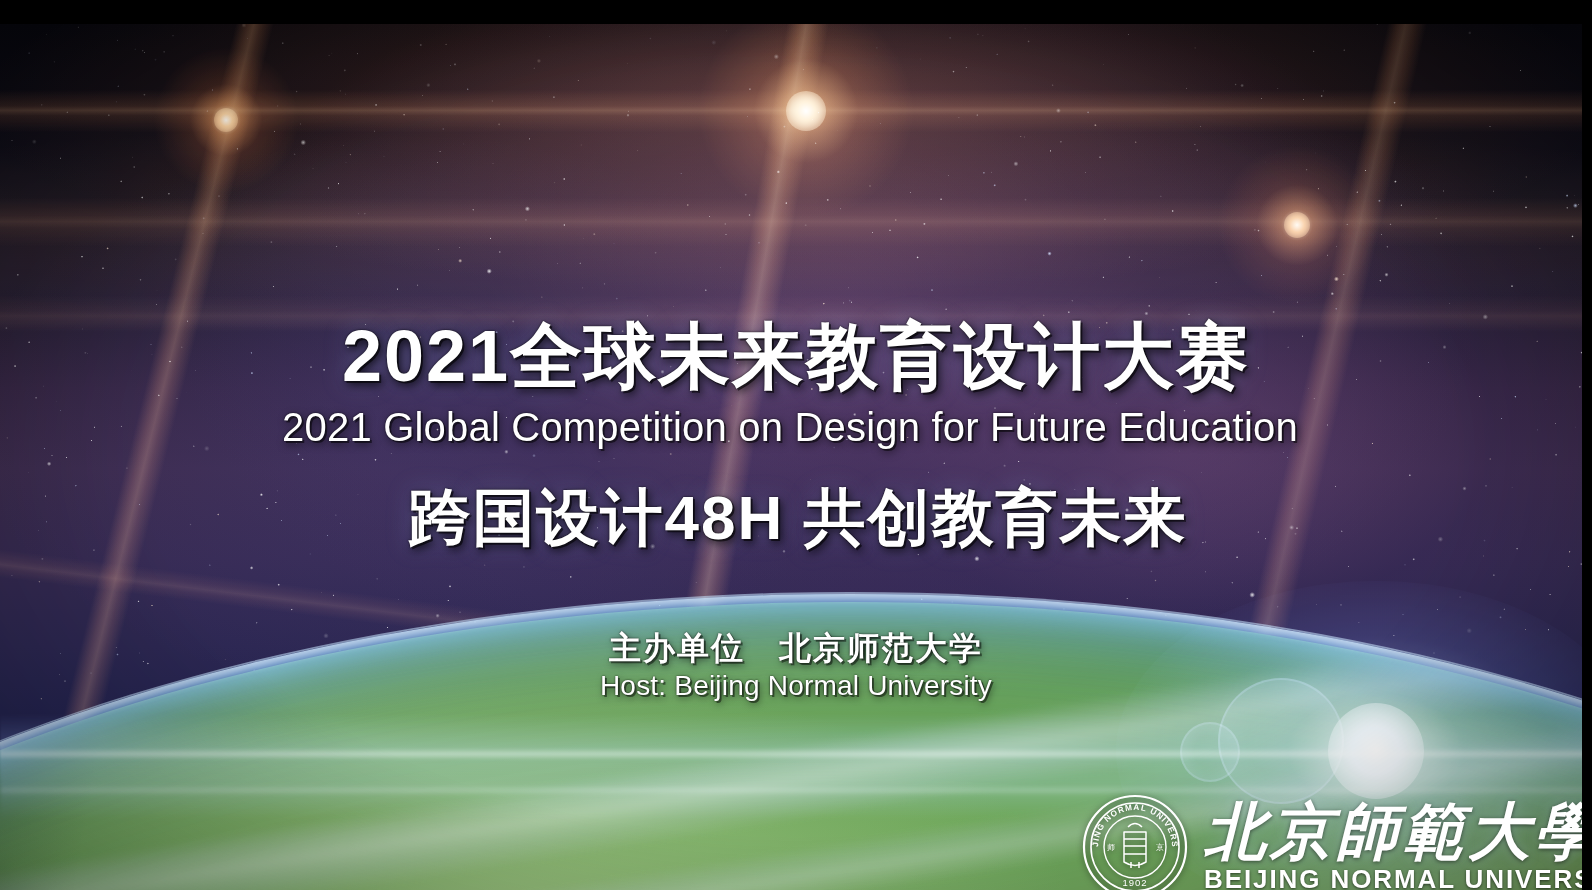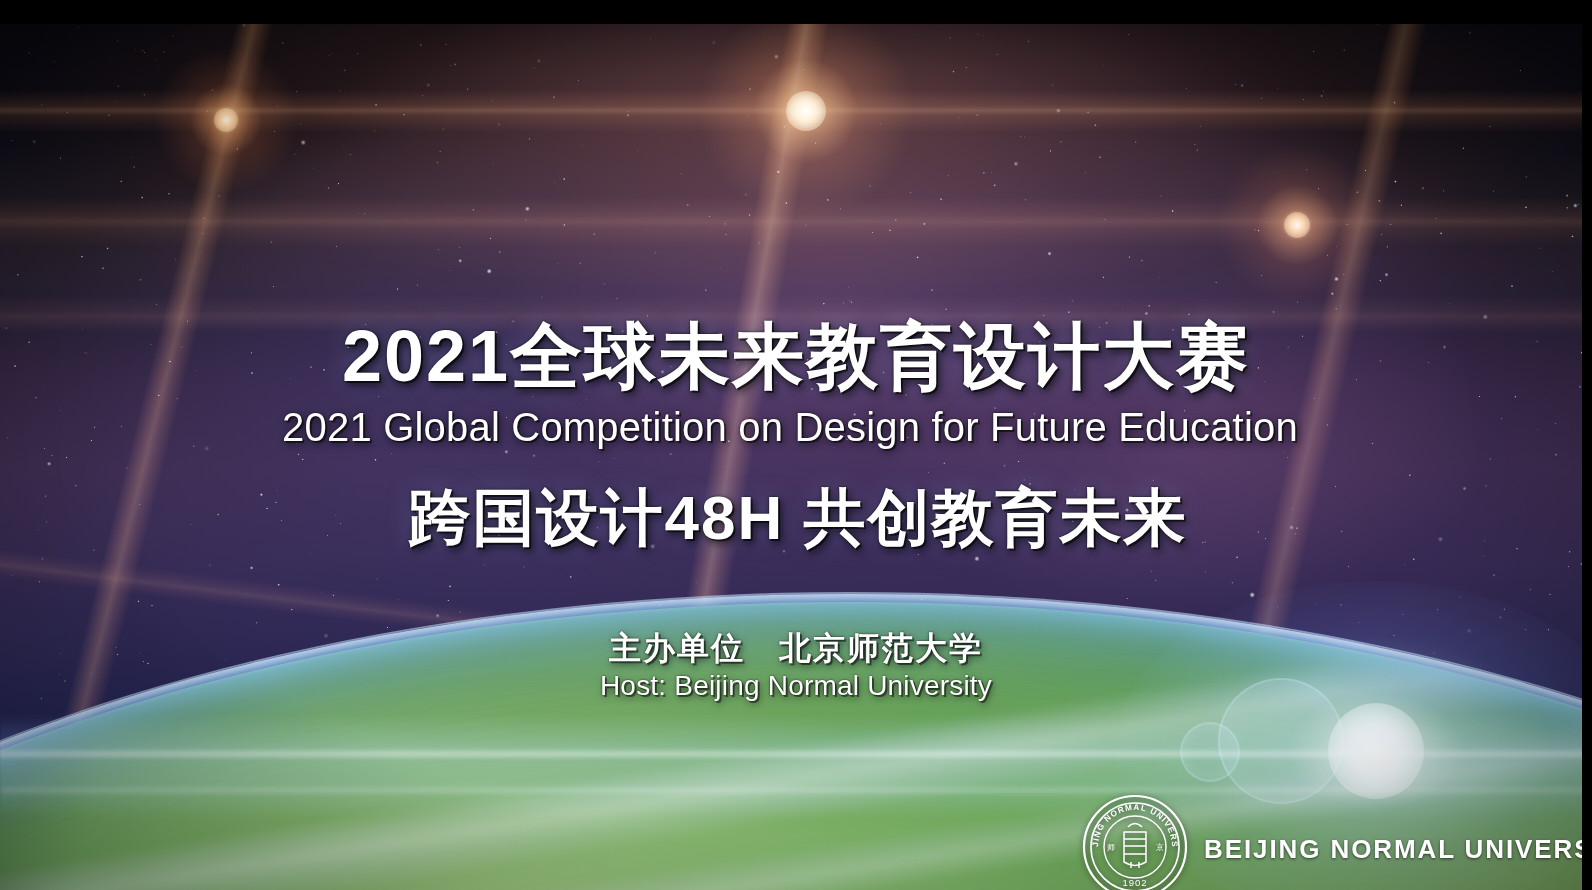--- a/index.html
+++ b/index.html
@@ -423,20 +423,21 @@
           <path d="M42,45 h22 M42,52 h22 M42,60 h22"></path>
           <path d="M49,68 v6 M57,68 v6"></path>
         </g>
         <text x="29" y="56" font-size="8" fill="#ffffff" text-anchor="middle" font-family="'DejaVu Sans',sans-serif">师</text>
         <text x="78" y="56" font-size="8" fill="#ffffff" text-anchor="middle" font-family="'DejaVu Sans',sans-serif">京</text>
         <text x="53" y="92" font-size="9.5" fill="#ffffff" text-anchor="middle" font-family="'Liberation Sans',sans-serif" letter-spacing="1">1902</text>
       </svg>
     </div>
 
     <div id="logo-text">
+      <div id="logo-cn">北京師範大學</div>
       <div id="logo-en">BEIJING NORMAL UNIVERSITY</div>
     </div>
   </div>
 
   <div id="bar-right"></div>
   <div id="bar-bottom"></div>
 
 </div>
 
 </body></html>

